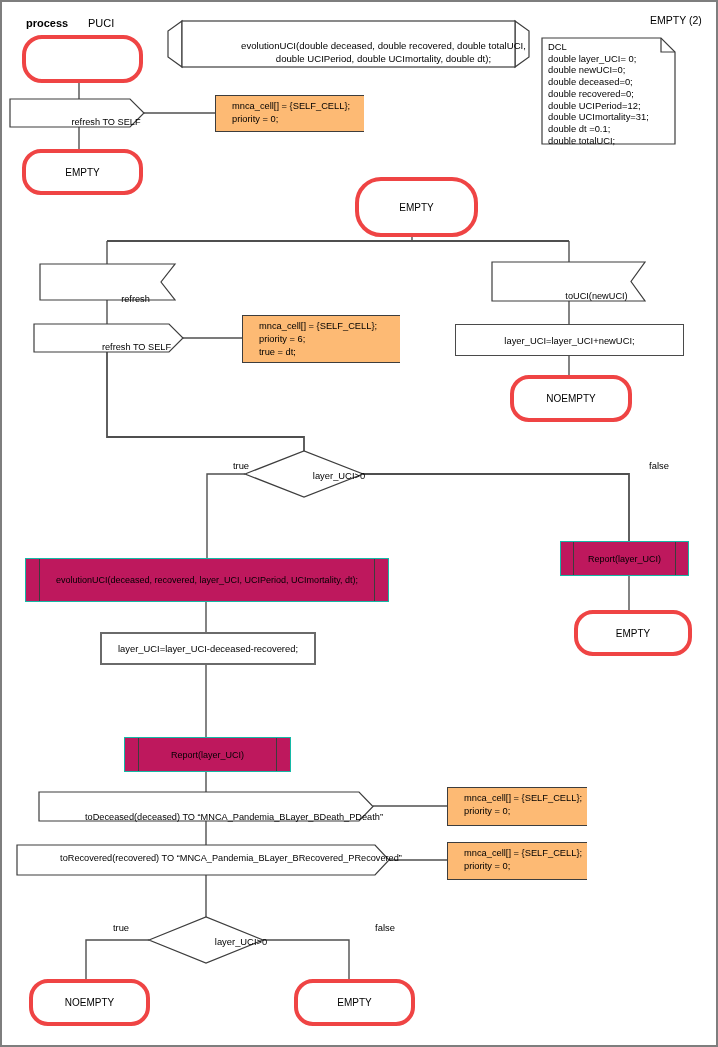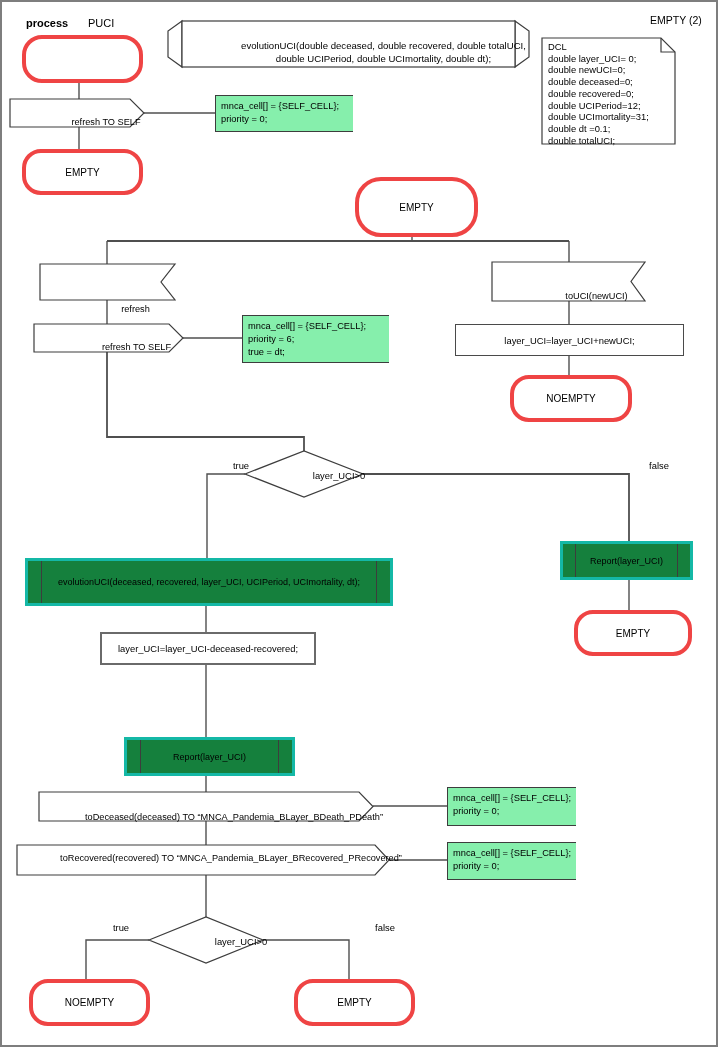--- a/index.html
+++ b/index.html
@@ -7,26 +7,26 @@
           border:2px solid #7e7e7e;box-sizing:border-box;
           font-family:"Liberation Sans",sans-serif;color:#000;overflow:hidden;}
   svg.layer{position:absolute;left:0;top:0;z-index:1;}
   .txt{display:flex;align-items:flex-end;justify-content:center;text-align:center;
        white-space:nowrap;font-size:9.4px;z-index:2;position:absolute;padding-left:35px;}
   .lbl{font-size:11px;z-index:2;position:absolute;white-space:nowrap;}
   .state{position:absolute;border:4px solid #ef4444;background:#fff;display:flex;
          align-items:center;justify-content:center;font-size:10px;z-index:2;}
   .task{position:absolute;border:1px solid #4a4a4a;background:#fff;display:flex;
         align-items:center;justify-content:center;font-size:9.4px;z-index:2;white-space:nowrap;}
-  .proc{position:absolute;border:3px solid #14b8a6;background:#15803d;z-index:2;}
+  .proc{position:absolute;border:1px solid #14b8a6;background:#be185d;z-index:2;}
   .proc .bar{position:absolute;top:0;bottom:0;width:1px;background:#3d3d3d;}
   .proc .ptxt{position:absolute;left:14px;right:14px;top:0;bottom:0;display:flex;
         align-items:center;justify-content:center;font-size:9px;white-space:nowrap;}
-  .comment{position:absolute;border:1px solid #3d3d3d;border-right:none;background:#86efac;
-        font-size:9.3px;line-height:13px;padding:4px 0 0 5px;z-index:2;white-space:nowrap;}
+  .comment{position:absolute;border:1px solid #3d3d3d;border-right:none;background:#fdba74;
+        font-size:9.3px;line-height:13px;padding:4px 0 0 16px;z-index:2;white-space:nowrap;}
   .sig-text{font-size:9.2px;}
   .dcl-text{position:absolute;font-size:9.4px;line-height:11.7px;z-index:2;white-space:nowrap;}
 </style>
 </head>
 <body>
 
 <div class="canvas">
 
   <svg class="layer" width="718" height="1047" viewBox="0 0 718 1047">
 
@@ -113,21 +113,21 @@
     <div>double deceased=0;</div>
     <div>double recovered=0;</div>
     <div>double UCIPeriod=12;</div>
     <div>double UCImortality=31;</div>
     <div>double dt =0.1;</div>
     <div>double totalUCI;</div>
   </div>
 
   <div class="state" style="left:353px;top:175px;width:115px;height:52px;border-radius:26px;">EMPTY</div>
 
-  <div class="txt sig-text" style="left:38px;top:272px;width:121px;height:40px;">refresh</div>
+  <div class="txt sig-text" style="left:38px;top:262px;width:121px;height:40px;">refresh</div>
 
   <div class="txt sig-text" style="left:32px;top:322px;width:135px;height:28px;">refresh TO SELF</div>
 
   <div class="comment" style="left:240px;top:313px;width:141px;height:42px;">
     <div>mnca_cell[] = {SELF_CELL};</div>
     <div>priority = 6;</div>
     <div>true = dt;</div>
   </div>
 
   <div class="txt sig-text" style="left:490px;top:260px;width:139px;height:39px;">toUCI(newUCI)</div>

